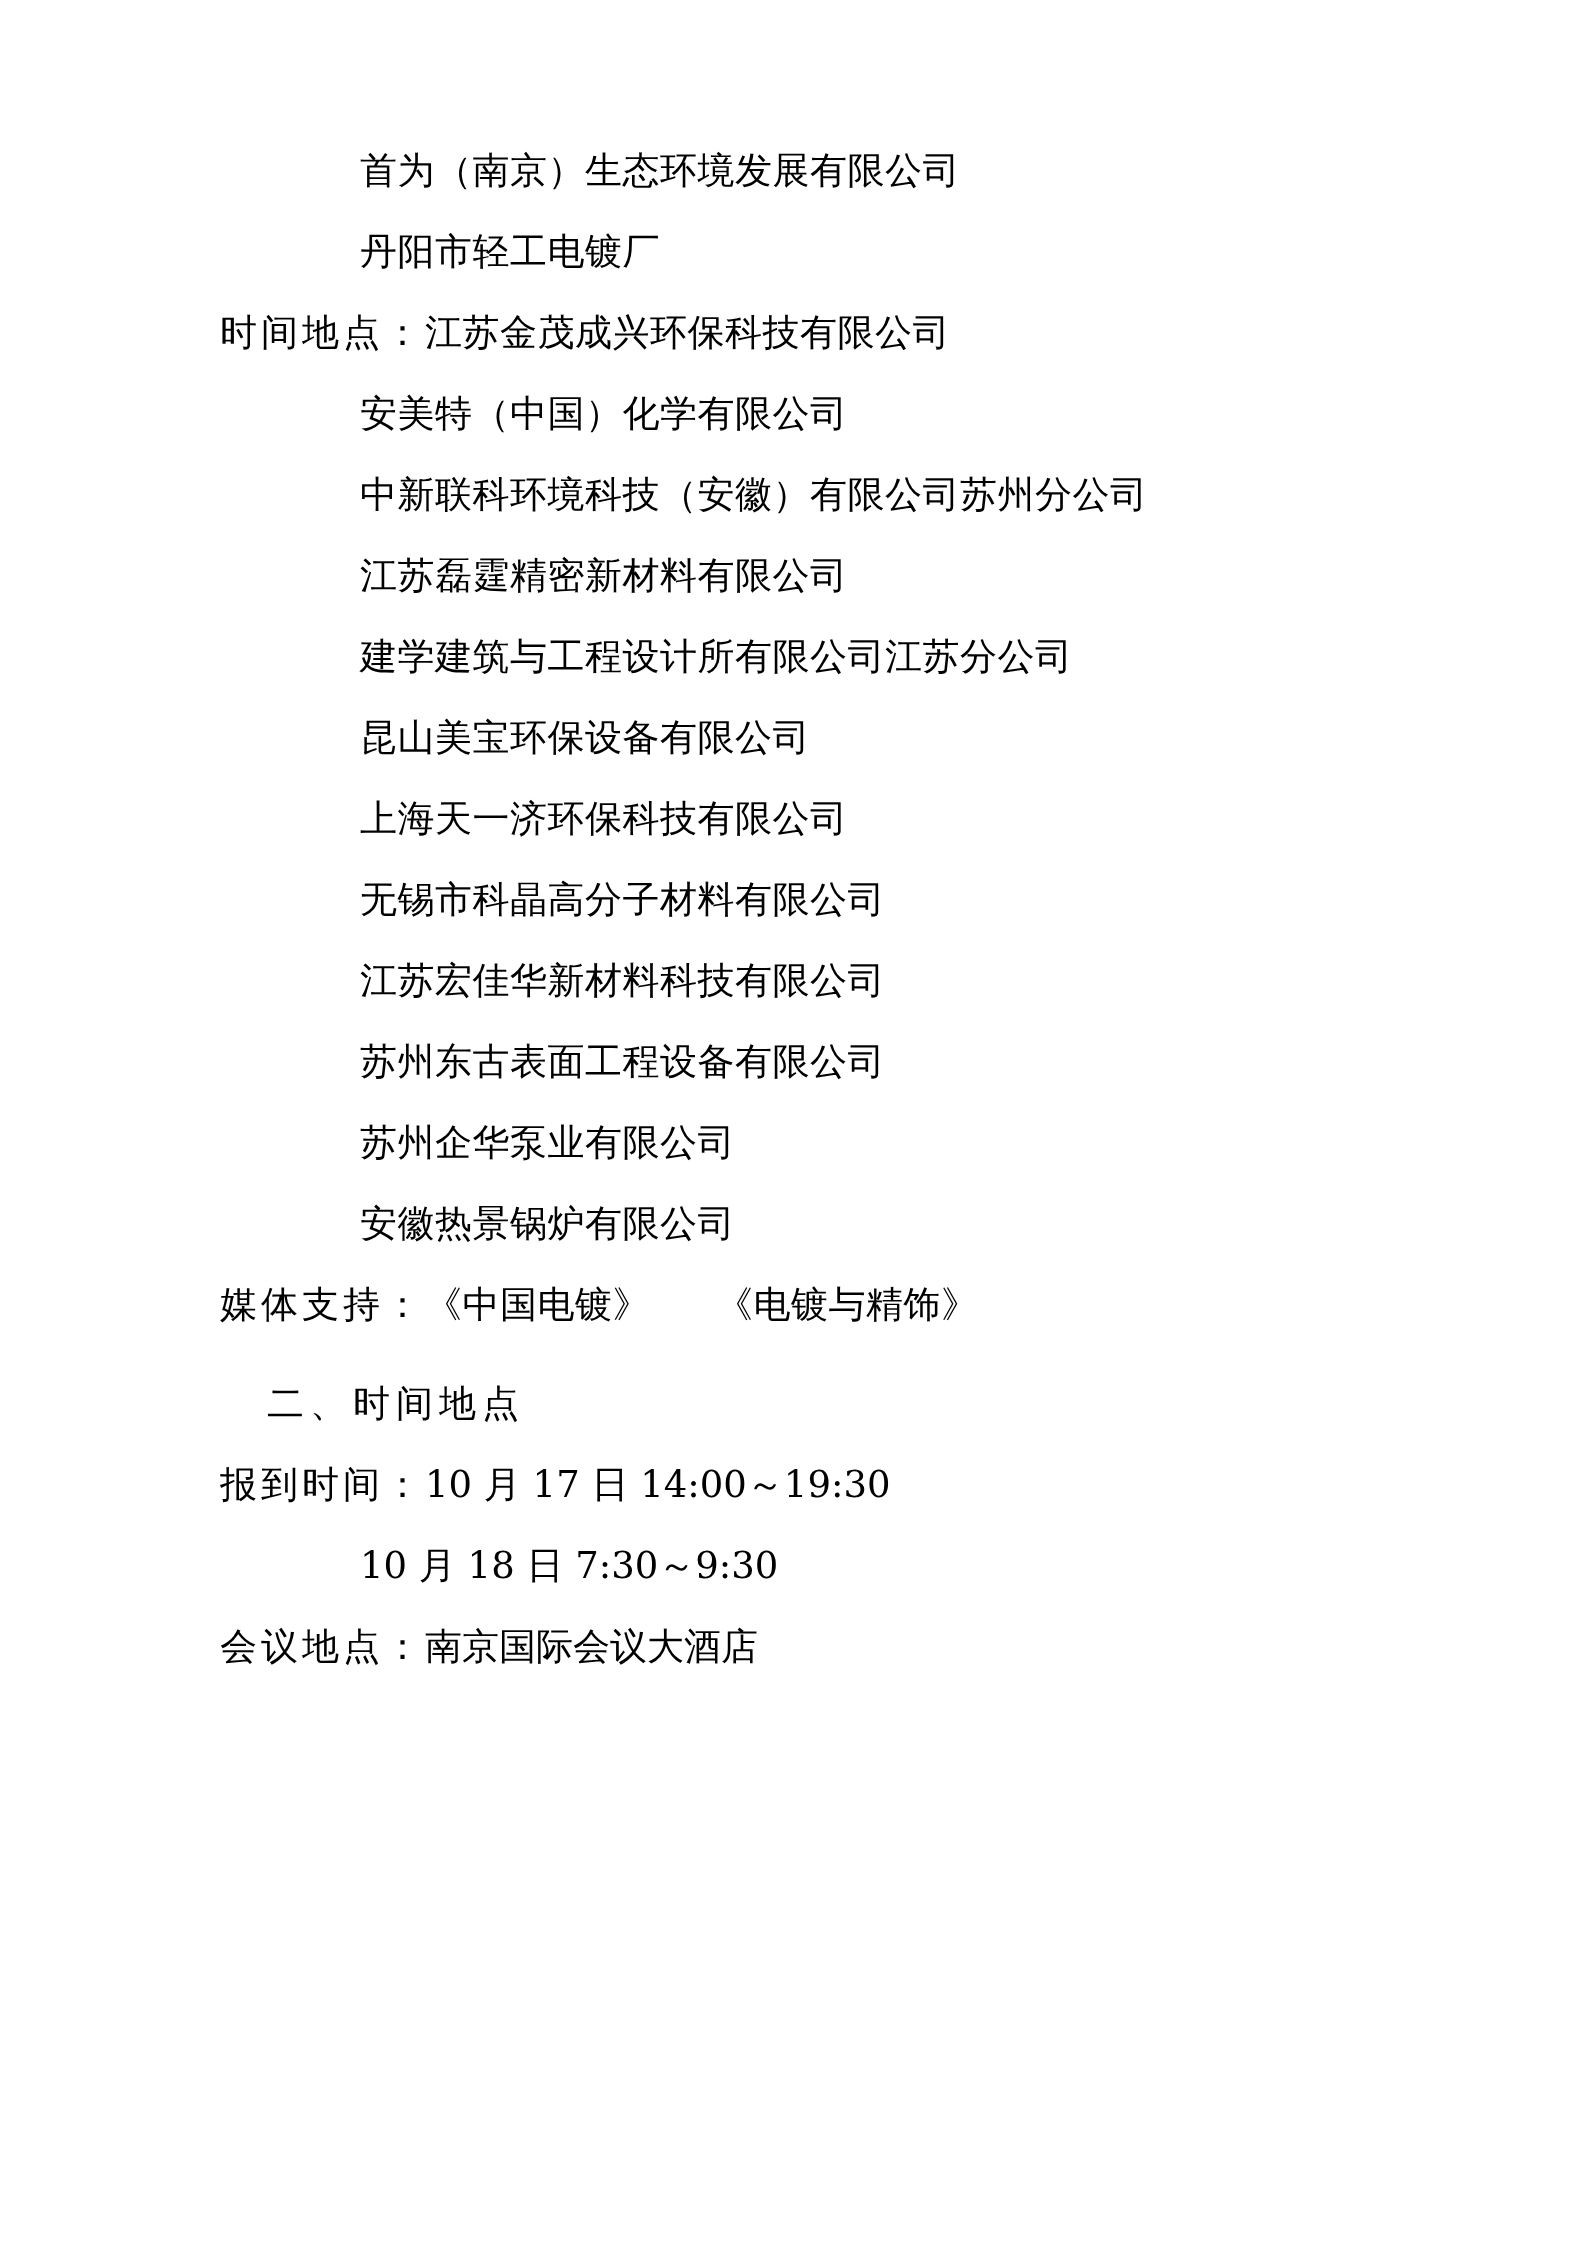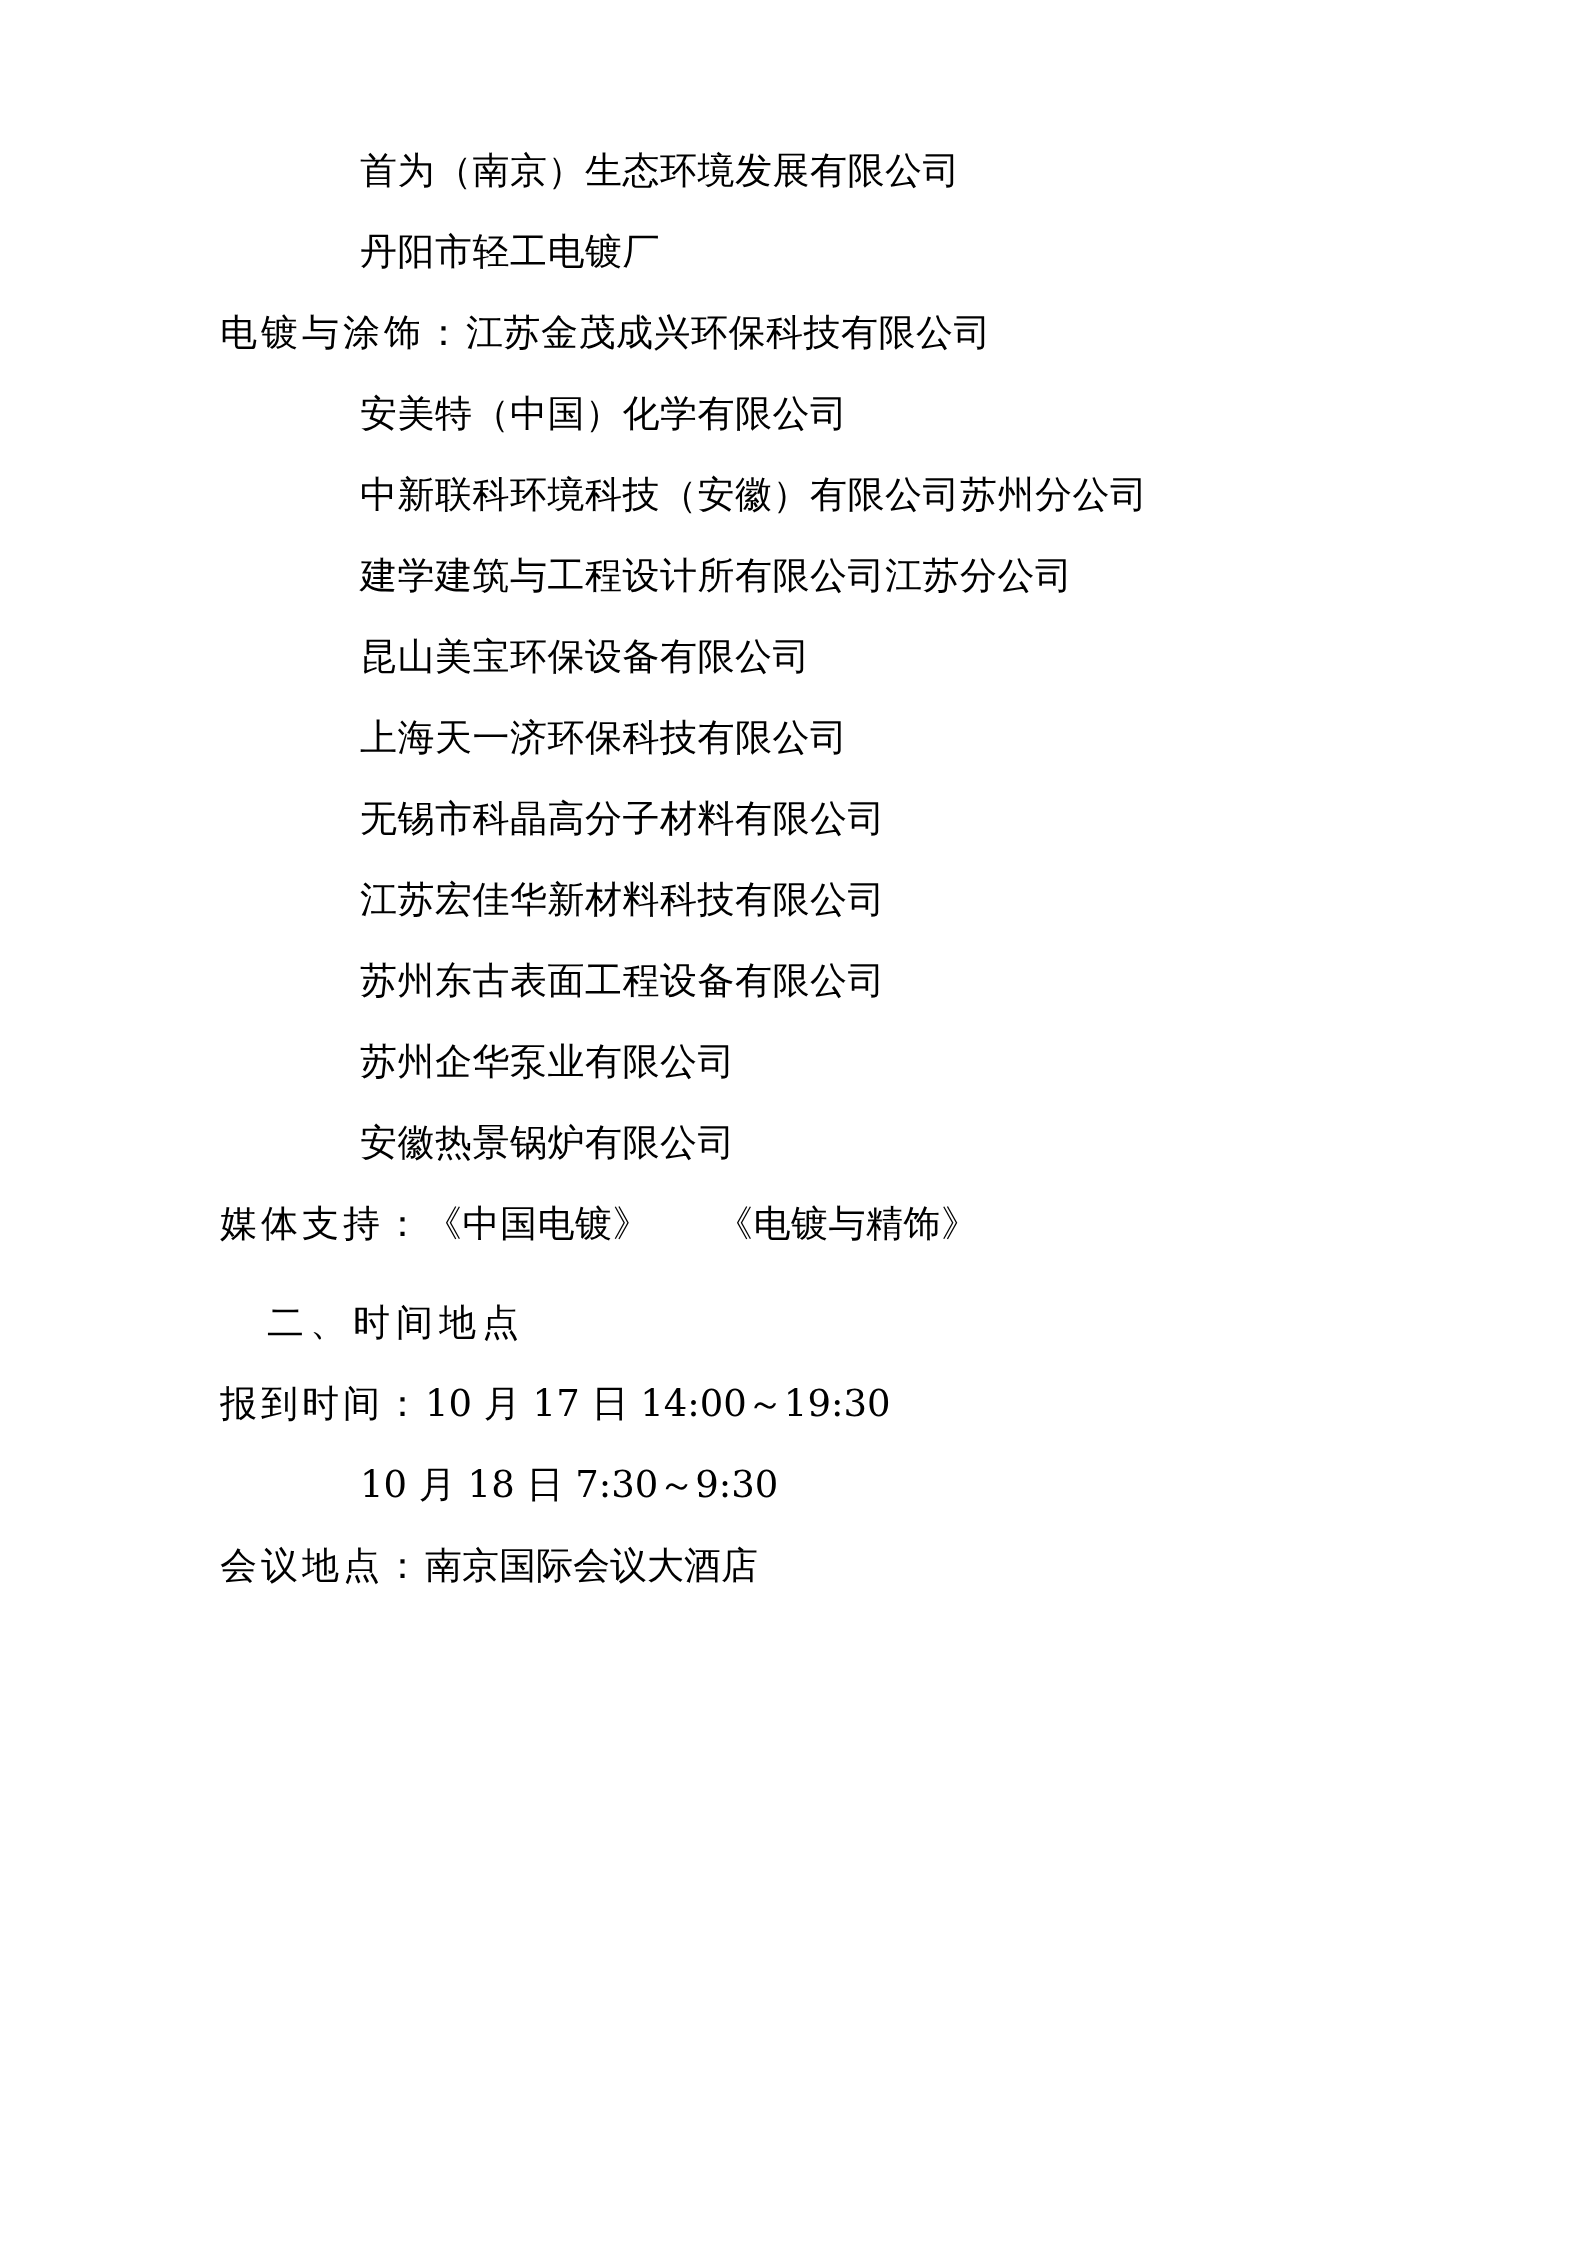--- a/index.html
+++ b/index.html
@@ -58,24 +58,25 @@
   }
 </style>
 </head>
 <body>
 
 <div class="page">
 
   <div class="line indent">首为（南京）生态环境发展有限公司</div>
   <div class="line indent">丹阳市轻工电镀厂</div>
 
-  <div class="line"><span class="label">电镀与涂饰：</span><span>江苏金茂成兴环保科技有限公司</span></div>
+  <div class="line"><span class="label">时间地点：</span><span>江苏金茂成兴环保科技有限公司</span></div>
 
   <div class="line indent">安美特（中国）化学有限公司</div>
   <div class="line indent">中新联科环境科技（安徽）有限公司苏州分公司</div>
+  <div class="line indent">江苏磊霆精密新材料有限公司</div>
   <div class="line indent">建学建筑与工程设计所有限公司江苏分公司</div>
   <div class="line indent">昆山美宝环保设备有限公司</div>
   <div class="line indent">上海天一济环保科技有限公司</div>
   <div class="line indent">无锡市科晶高分子材料有限公司</div>
   <div class="line indent">江苏宏佳华新材料科技有限公司</div>
   <div class="line indent">苏州东古表面工程设备有限公司</div>
   <div class="line indent">苏州企华泵业有限公司</div>
   <div class="line indent">安徽热景锅炉有限公司</div>
 
   <div class="line media-line"><span class="label">媒体支持：</span><span>《中国电镀》</span><span class="gapx"></span><span>《电镀与精饰》</span></div>

